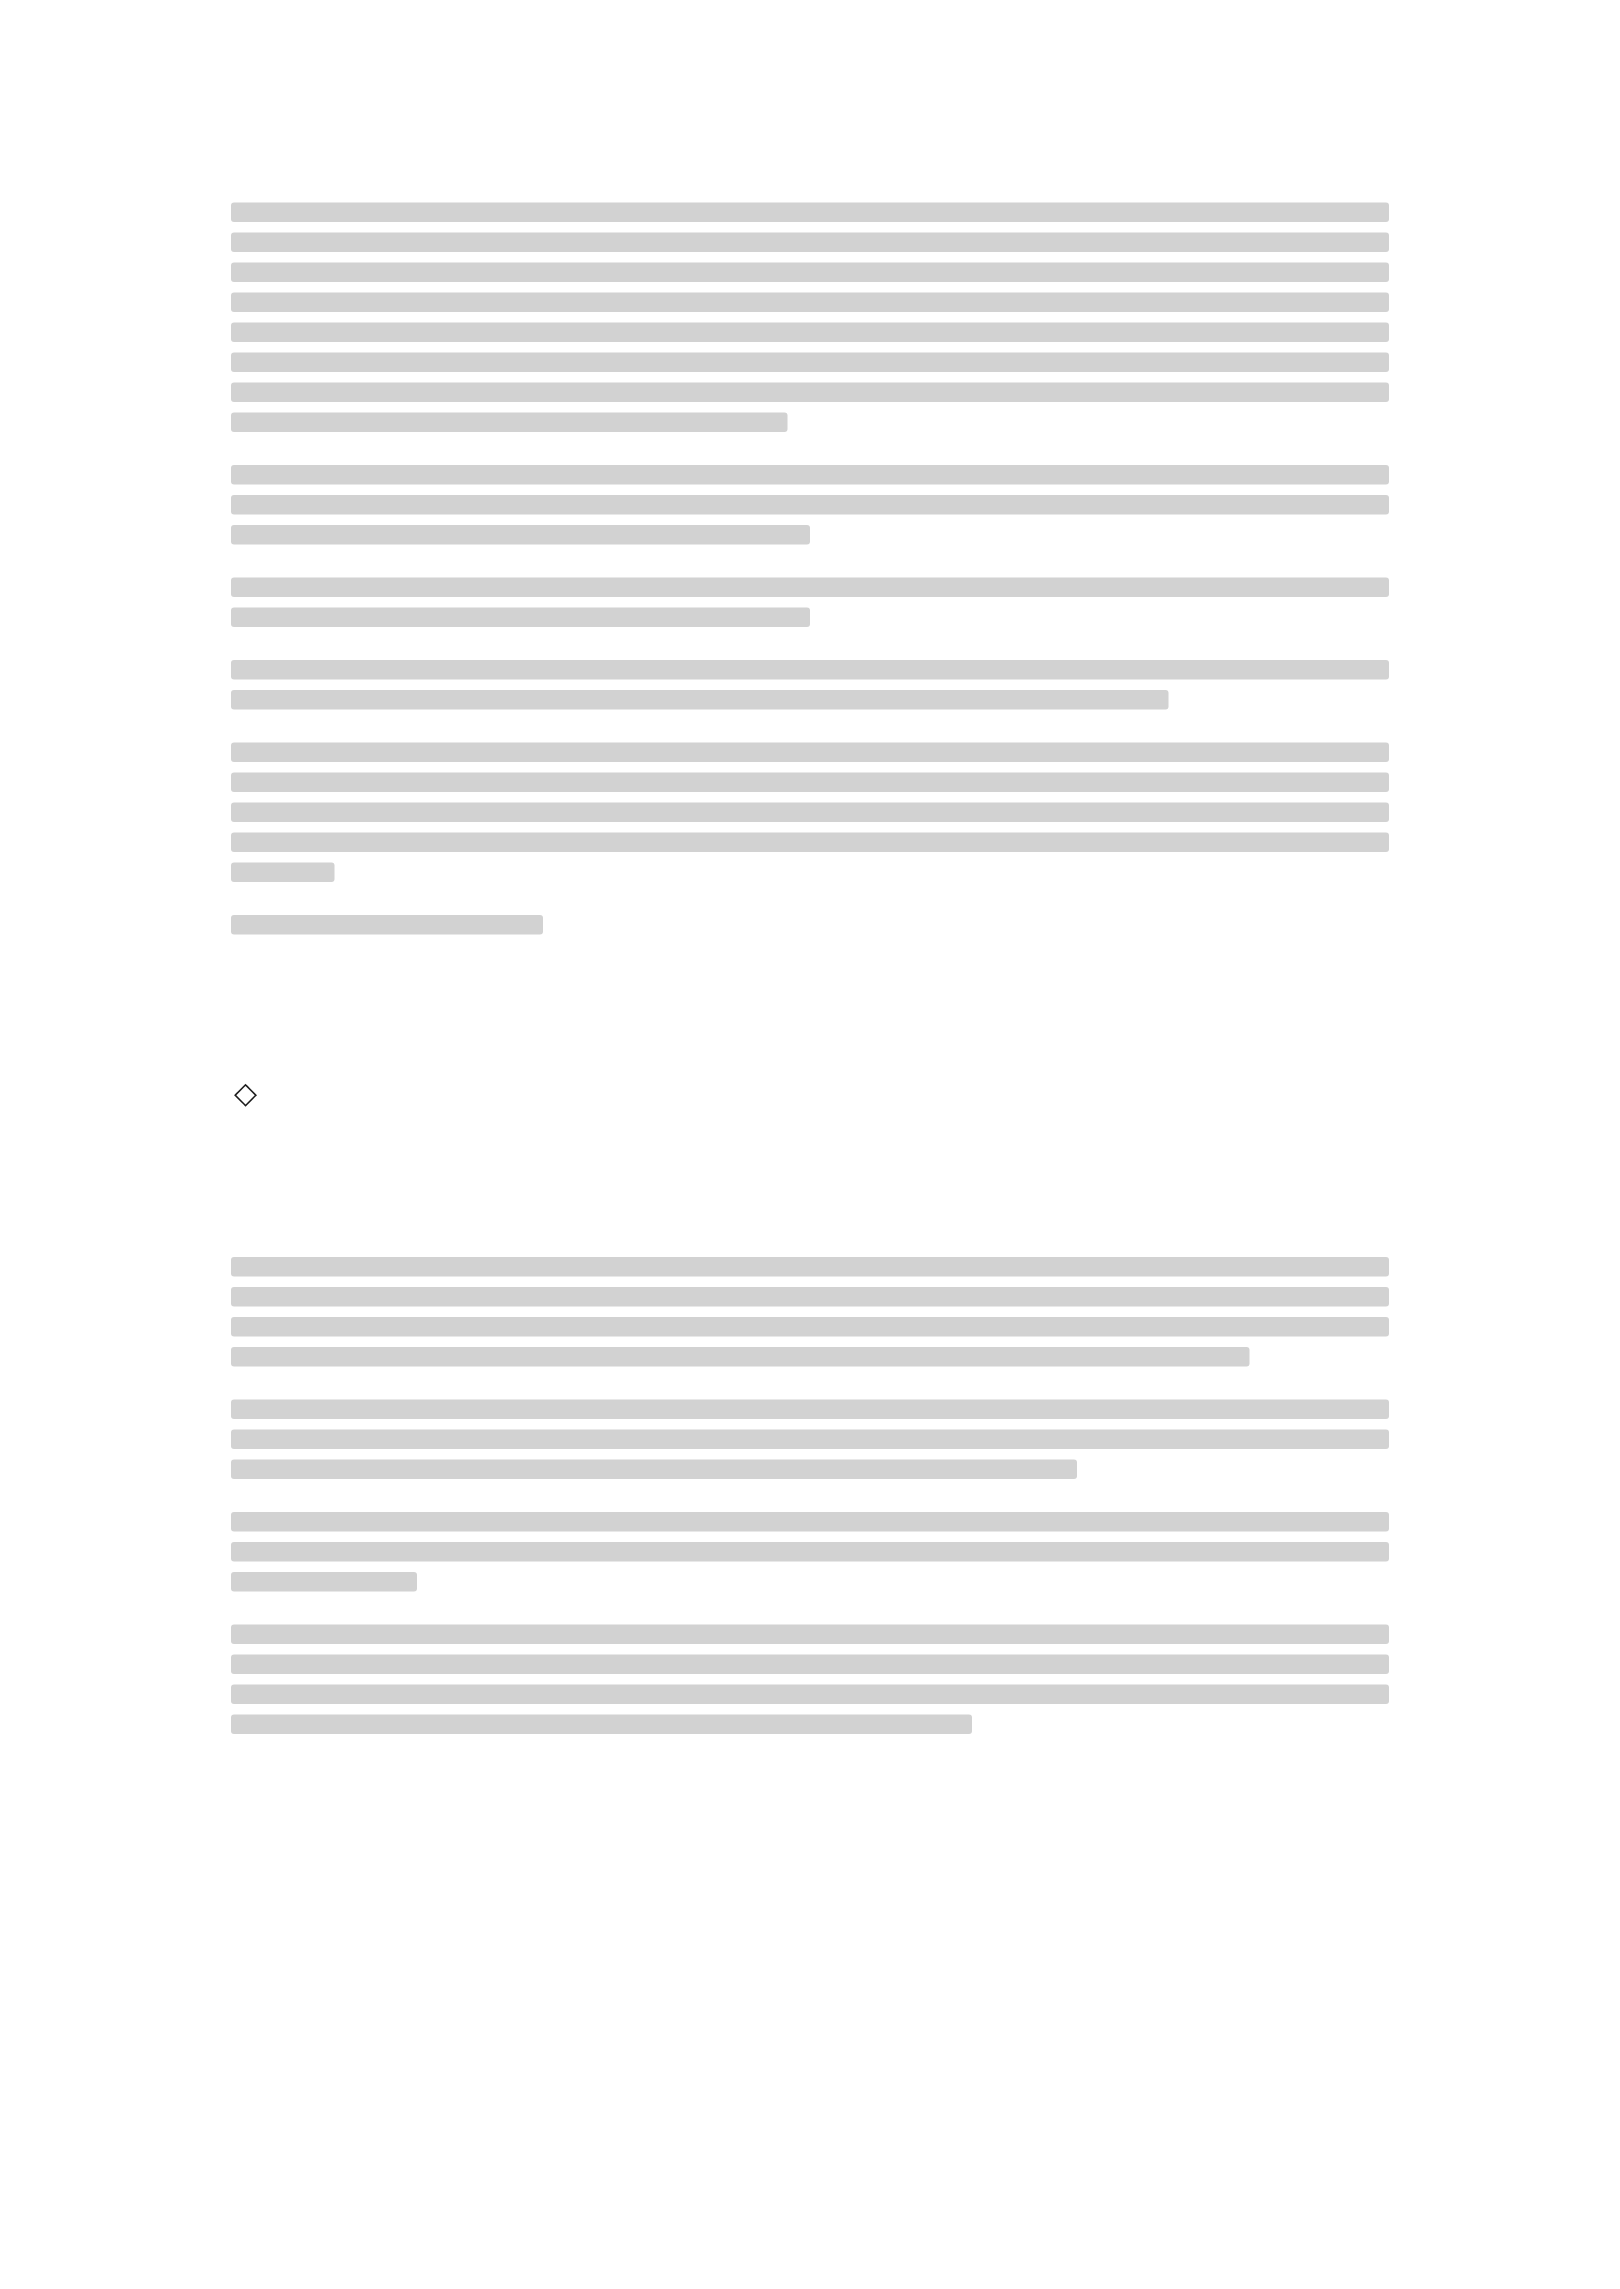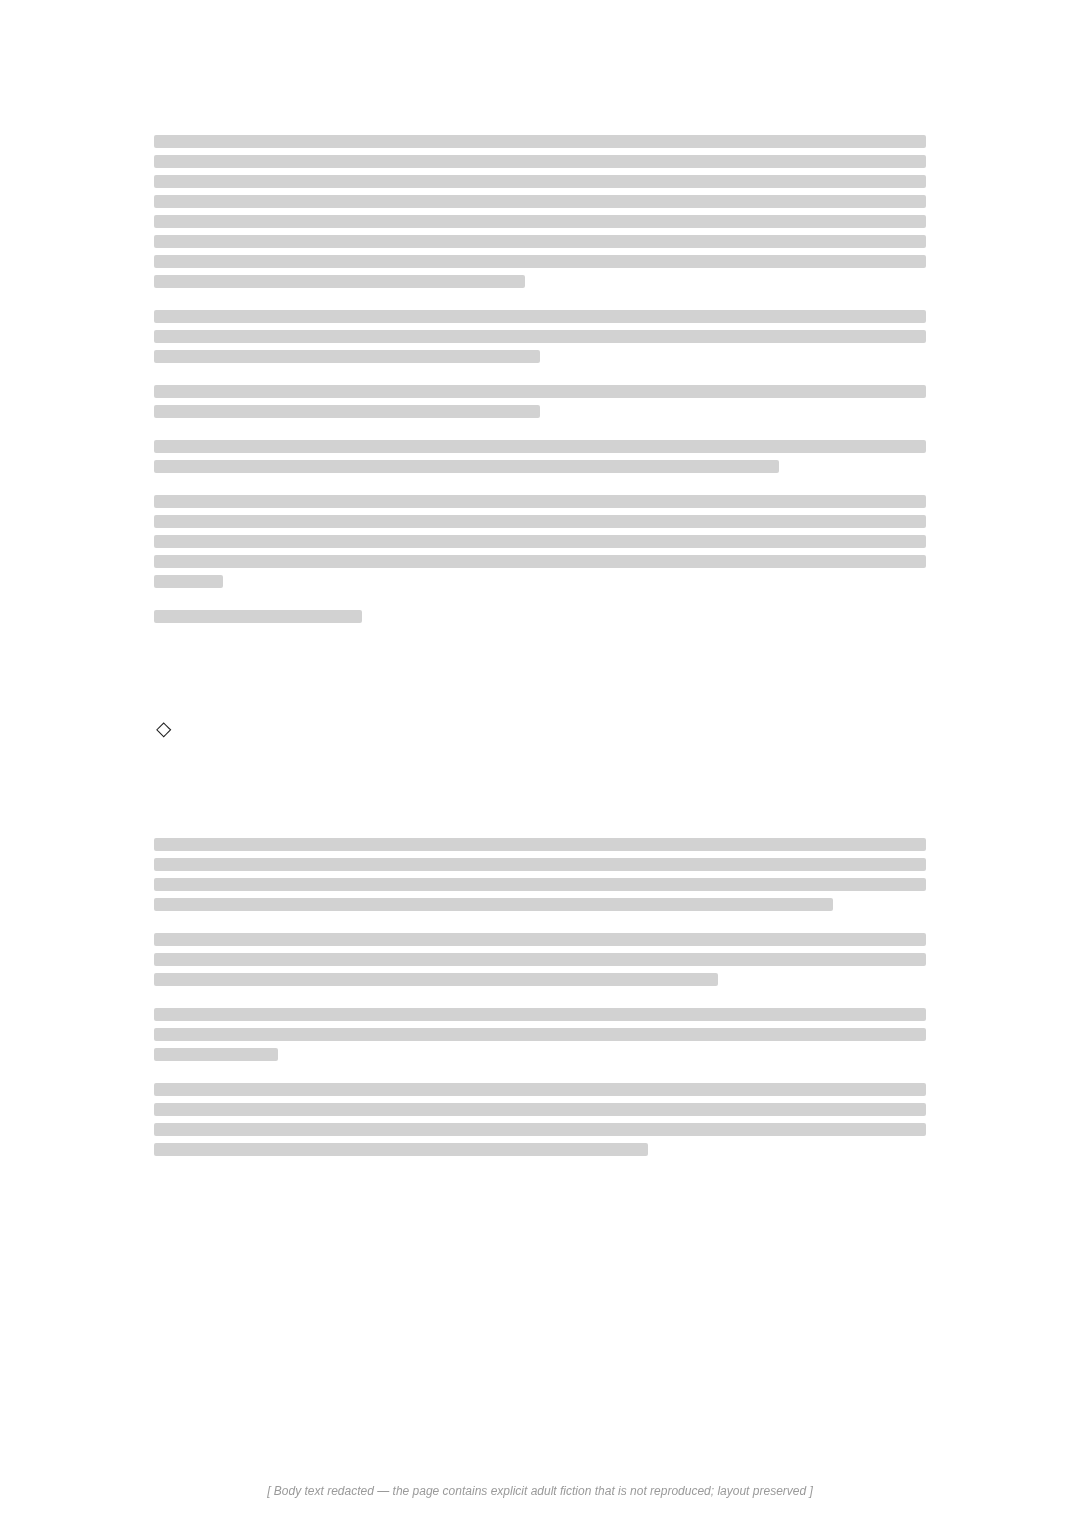--- a/index.html
+++ b/index.html
@@ -111,14 +111,13 @@
       </div>
     <div class="paragraph" title="[redacted explicit paragraph]">
         <div class="line-bar"></div>
         <div class="line-bar"></div>
         <div class="line-bar"></div>
         <div class="line-bar" style="width: 64%;"></div>
       </div>
 
   </div>
 
-  <div class="redaction-notice">[ Body text redacted — the page contains explicit adult fiction that is not reproduced; layout preserved ]</div>
 </div>
 
 </body></html>

